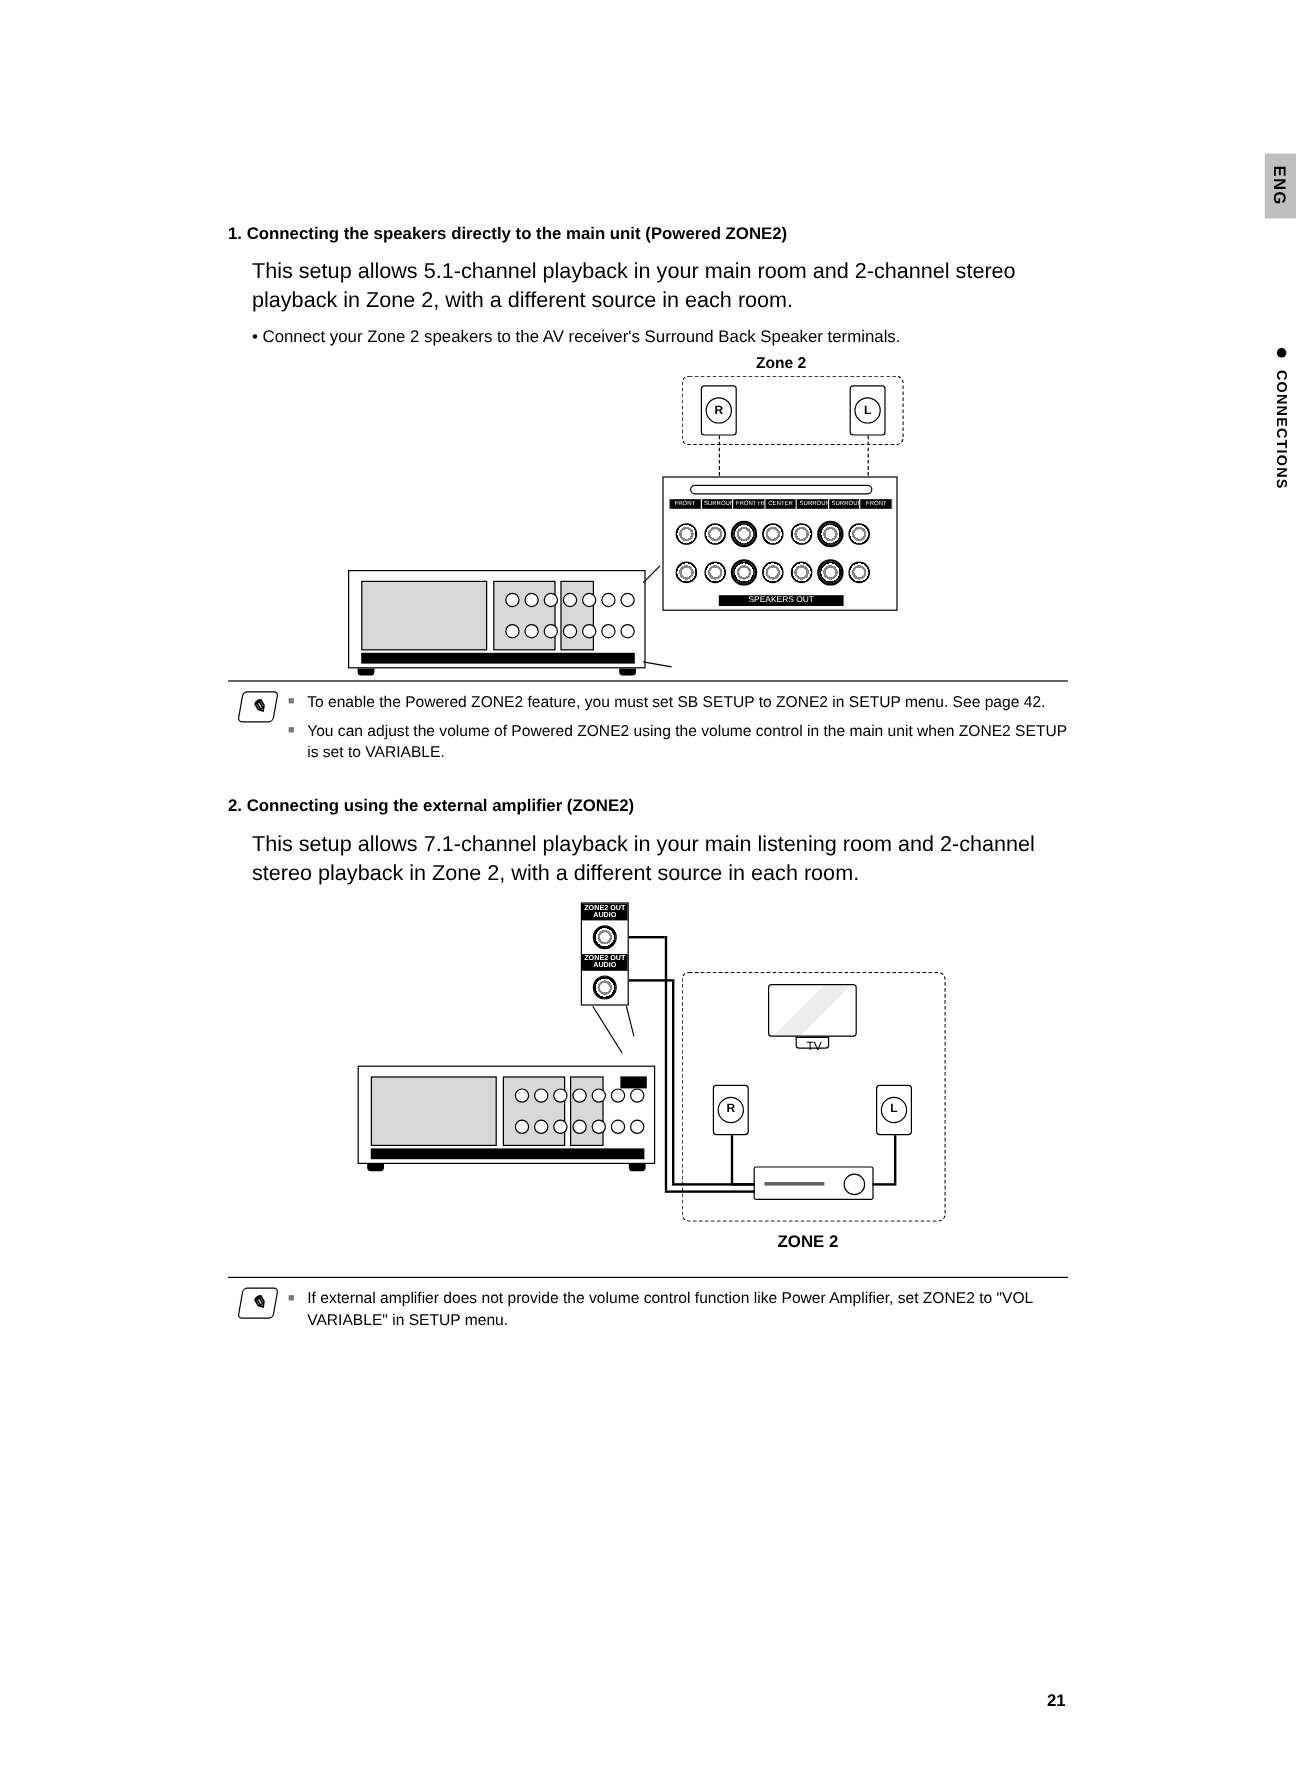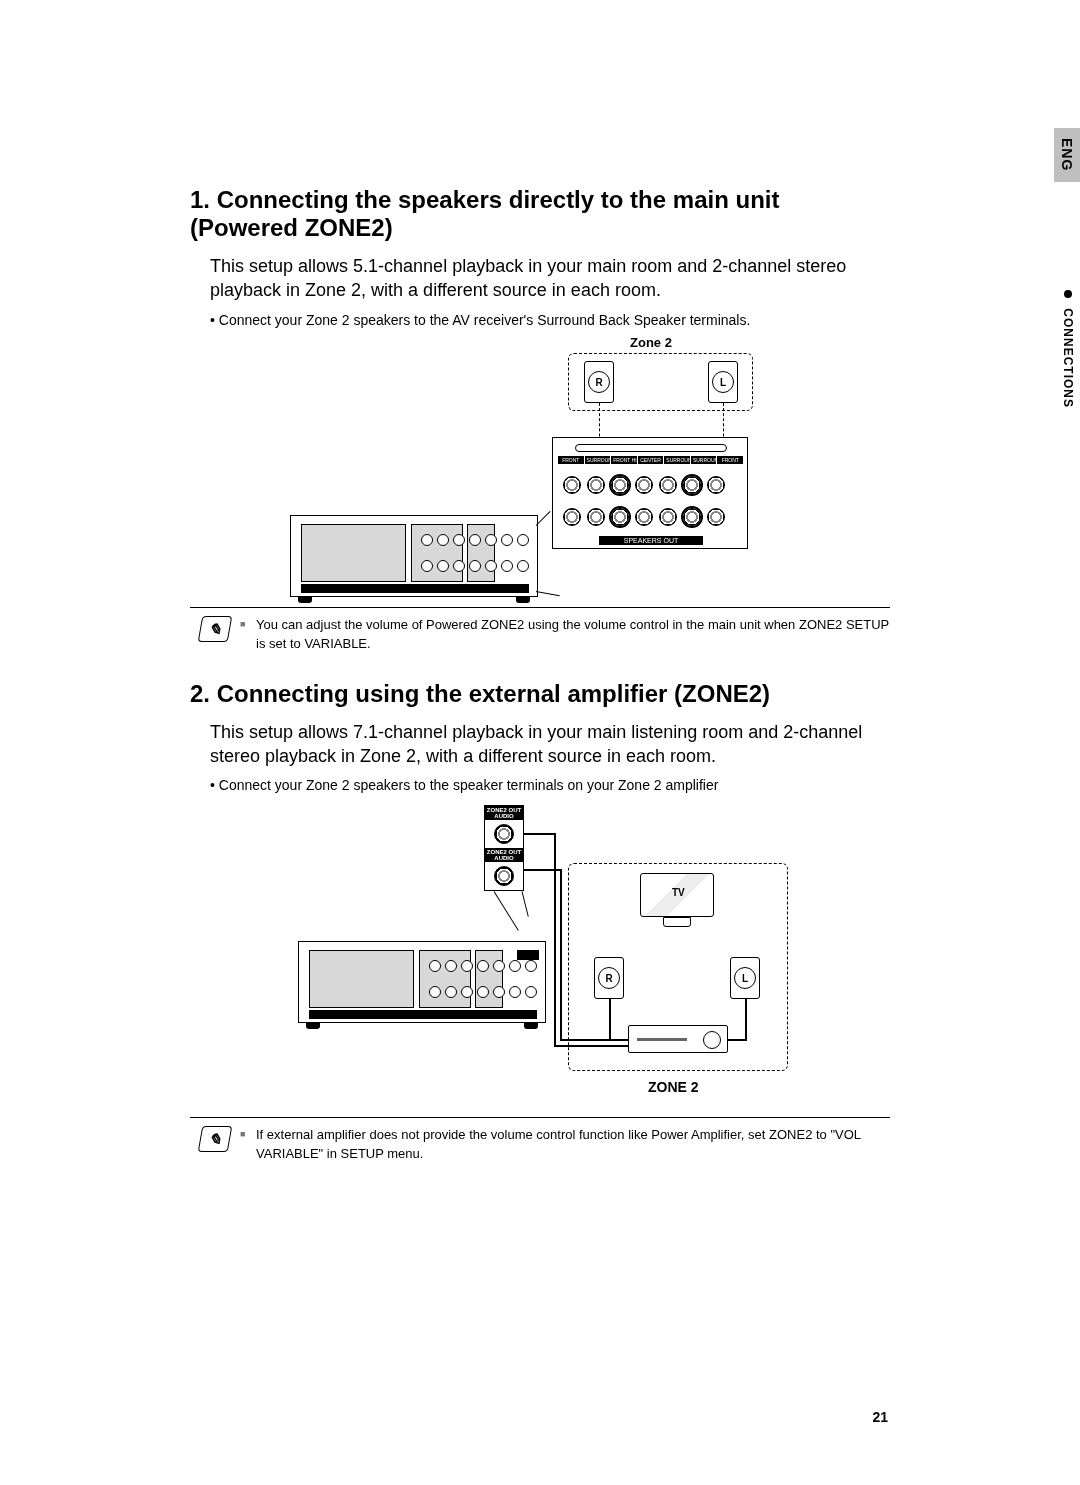--- a/index.html
+++ b/index.html
@@ -29,21 +29,21 @@
     font-weight: bold; font-size: 12px;
     writing-mode: vertical-rl; letter-spacing: 1px;
   }
   .side-dot {
     display:inline-block; width: 8px; height:8px; border-radius:50%; background:#000; margin-bottom:6px;
   }
   .content {
     position: absolute; left: 190px; top: 186px; width: 700px;
   }
   h2.section-title {
-    font-size: 24px; font-weight: bold; margin-bottom: 12px;
+    font-size: 14px; font-weight: bold; margin-bottom: 12px;
   }
   .intro {
     font-size: 18px; line-height: 1.35; margin: 0 20px 8px 20px;
   }
   .bullet {
     font-size: 14px; line-height: 1.35; margin: 0 20px 6px 30px; text-indent:-10px;
   }
   .figure1 {
     position: relative; width: 700px; height: 266px; margin: 6px 0 6px 0;
   }
@@ -120,21 +120,21 @@
   .z2-jack {
     width:20px; height:20px; border-radius:50%;
     background: radial-gradient(circle at 50% 50%, #fff 0 4px, #888 4px 6px, #fff 6px 7.5px, #000 7.5px 10px);
     border:1.5px solid #000; margin:4px auto;
   }
   .tv {
     position:absolute; width:74px; height:56px;
   }
   .tv-screen{width:74px;height:44px;border:1.5px solid #000;border-radius:3px;background:linear-gradient(135deg,#fff 0 40%,#eee 40% 60%,#fff 60%);}
   .tv-stand{width:28px;height:10px;border:1.5px solid #000;border-radius:0 0 3px 3px;margin:0 auto;background:#fff;}
-  .tv-label{position:absolute; font-size:10px; font-weight:bold;}
+  .tv-label{position:absolute; font-size:10px; font-weight:normal;margin-top:33px;}
   .amp {
     position:absolute; width:100px; height:28px; border:1.5px solid #000; border-radius:2px; background:#fff;
   }
   .amp::before{content:'';position:absolute;right:6px;top:5px;width:16px;height:16px;border:1.2px solid #000;border-radius:50%;}
   .amp-bar{position:absolute;left:8px;top:12px;width:50px;height:3px;background:#666;}
   .solid-wire { position:absolute; background:#000; }
 
   .page-num {
     position:absolute; right:192px; bottom:60px; font-size:14px; font-weight:bold;
   }
@@ -239,28 +239,28 @@
             <div class="term-jack"></div>
         </div>
         <div class="black-strip" style="left:46px; bottom:3px; width:104px;">SPEAKERS OUT</div>
       </div>
     </div>
 
     <hr class="hr-thin">
     <div class="note-row">
       <div class="note-icon">✎</div>
       <ul class="note-list">
+        <li>To enable the Powered ZONE2 feature, you must set SB SETUP to ZONE2 in SETUP menu. See page 42.</li>
         <li>You can adjust the volume of Powered ZONE2 using the volume control in the main unit when ZONE2 SETUP is set to VARIABLE.</li>
       </ul>
     </div>
 
     <div class="section2">
       <h2 class="section-title">2. Connecting using the external amplifier (ZONE2)</h2>
       <p class="intro">This setup allows 7.1-channel playback in your main listening room and 2-channel stereo playback in Zone 2, with a different source in each room.</p>
-      <p class="bullet">• Connect your Zone 2 speakers to the speaker terminals on your Zone 2 amplifier</p>
 
       <div class="figure2">
 
         <div class="zone2-out-panel" style="left:294px; top:4px; width:40px; height:86px;">
           <div class="z2-label">ZONE2 OUT
 AUDIO</div>
           <div class="z2-jack"></div>
           <div class="z2-label">ZONE2 OUT
 AUDIO</div>
           <div class="z2-jack"></div>

